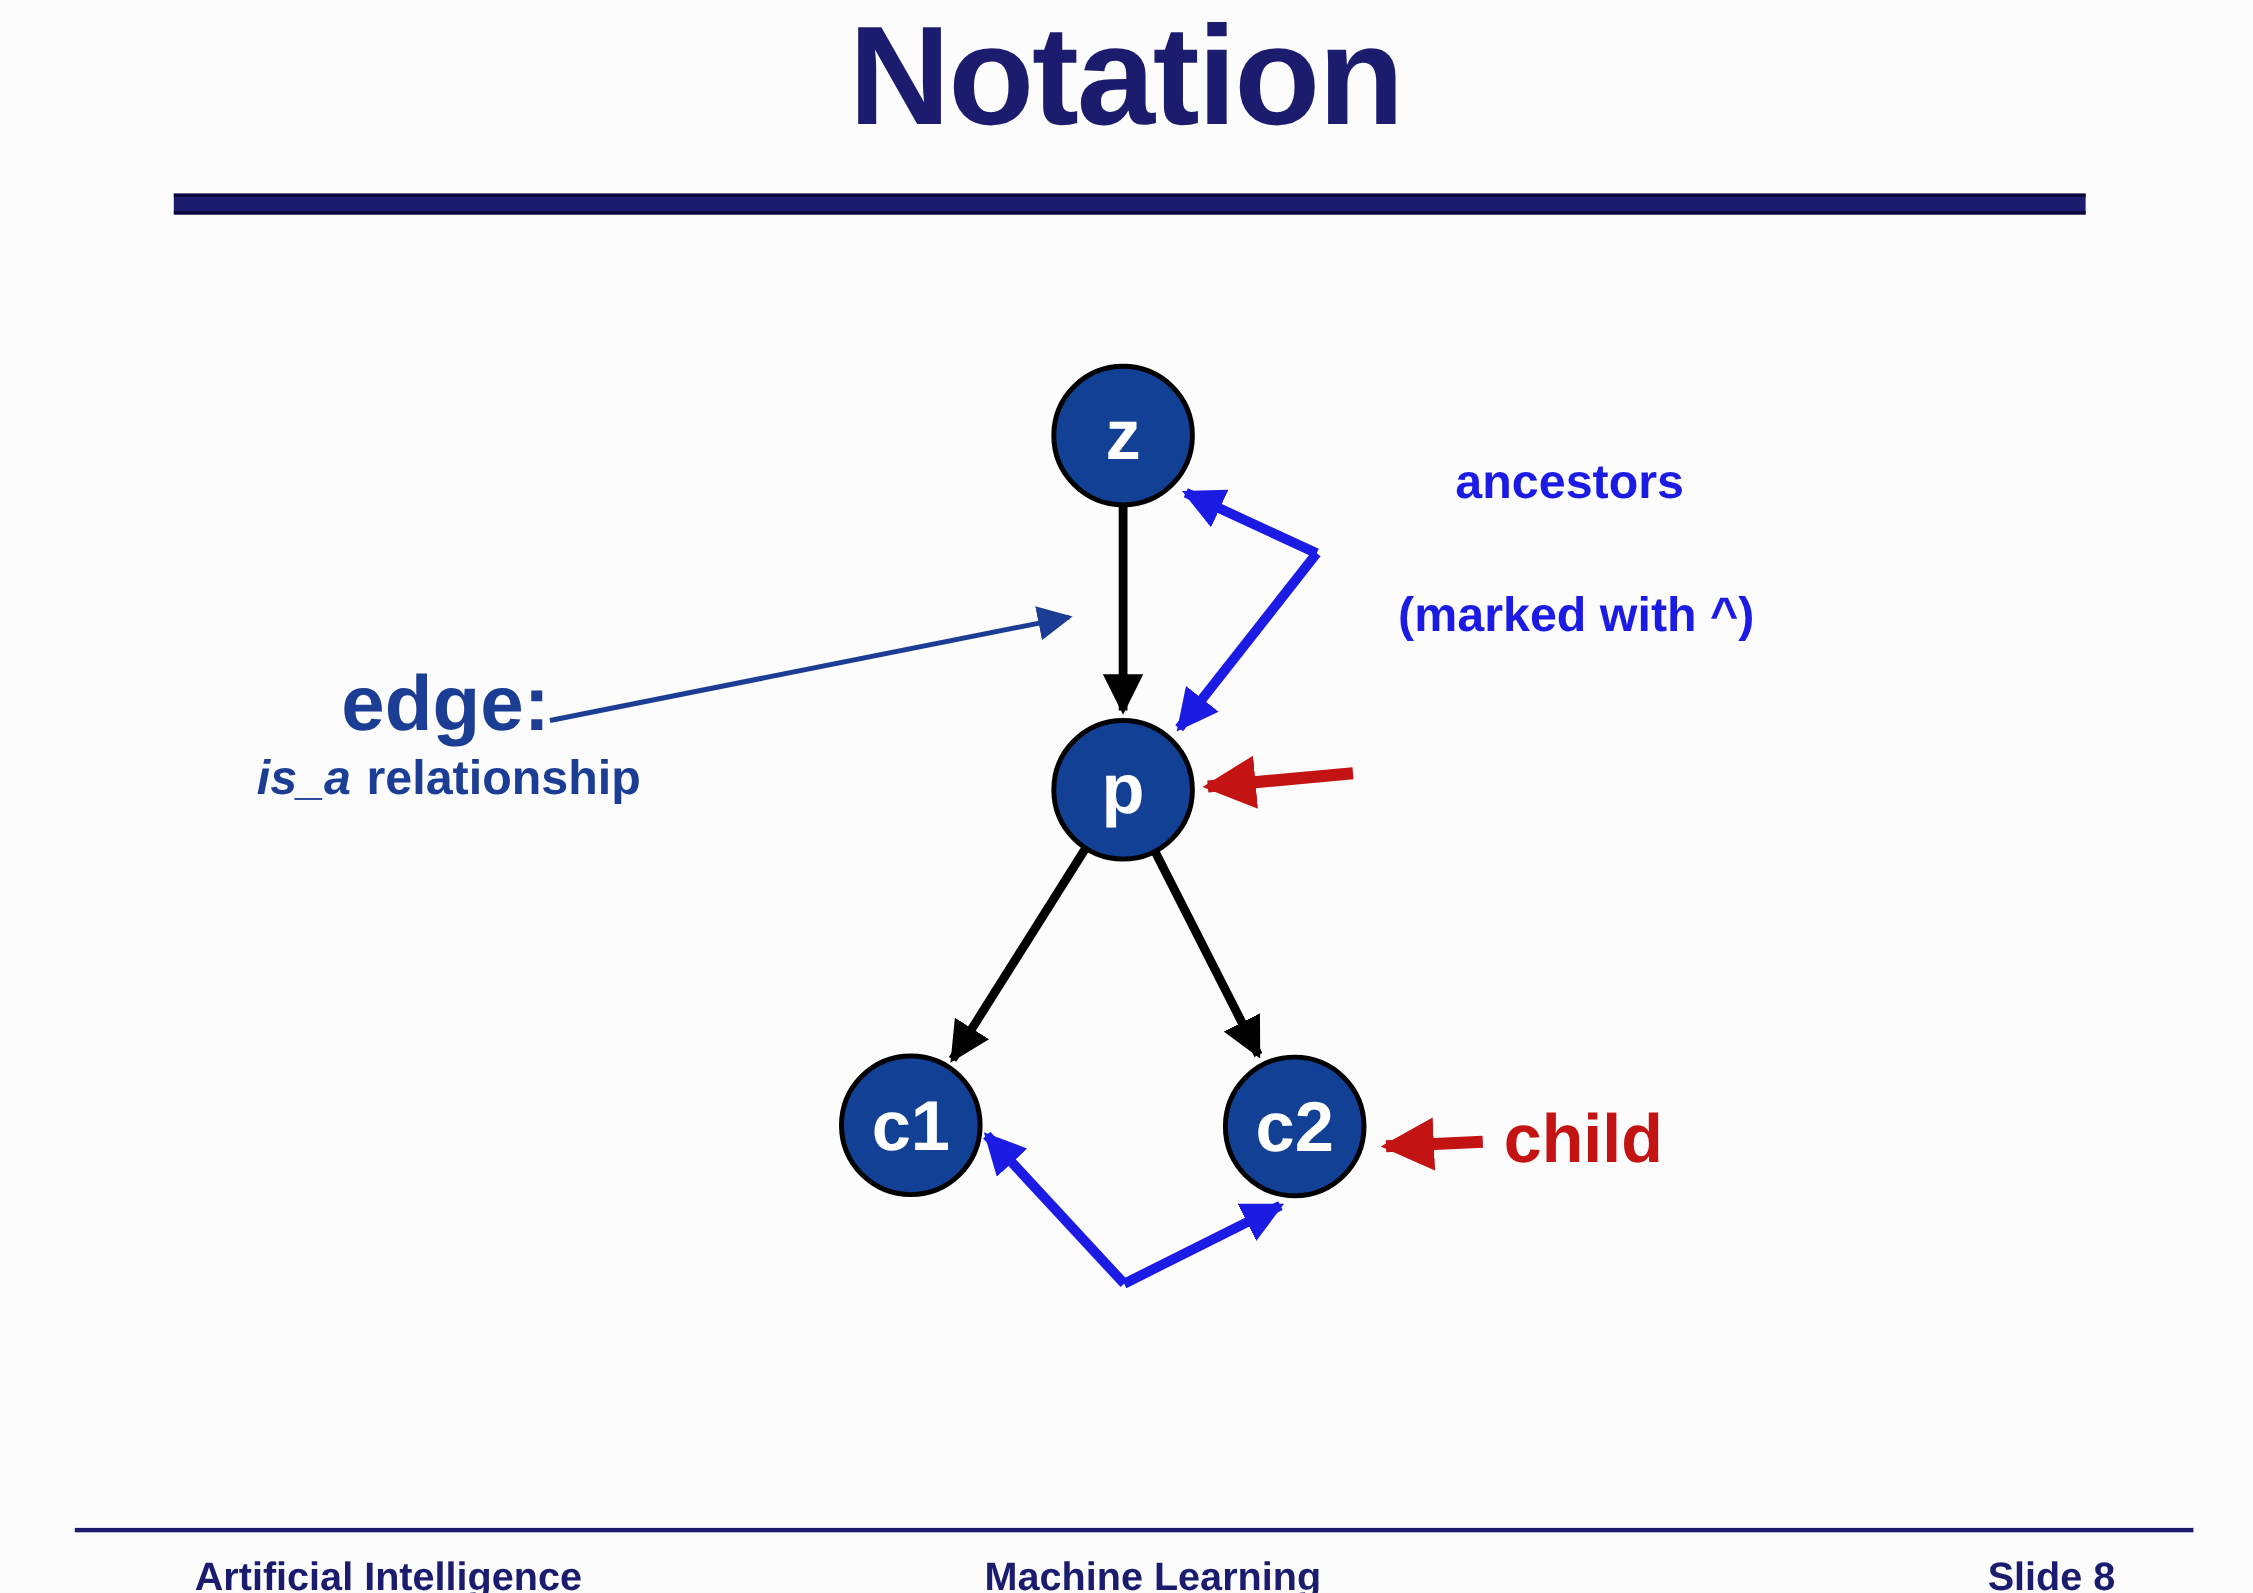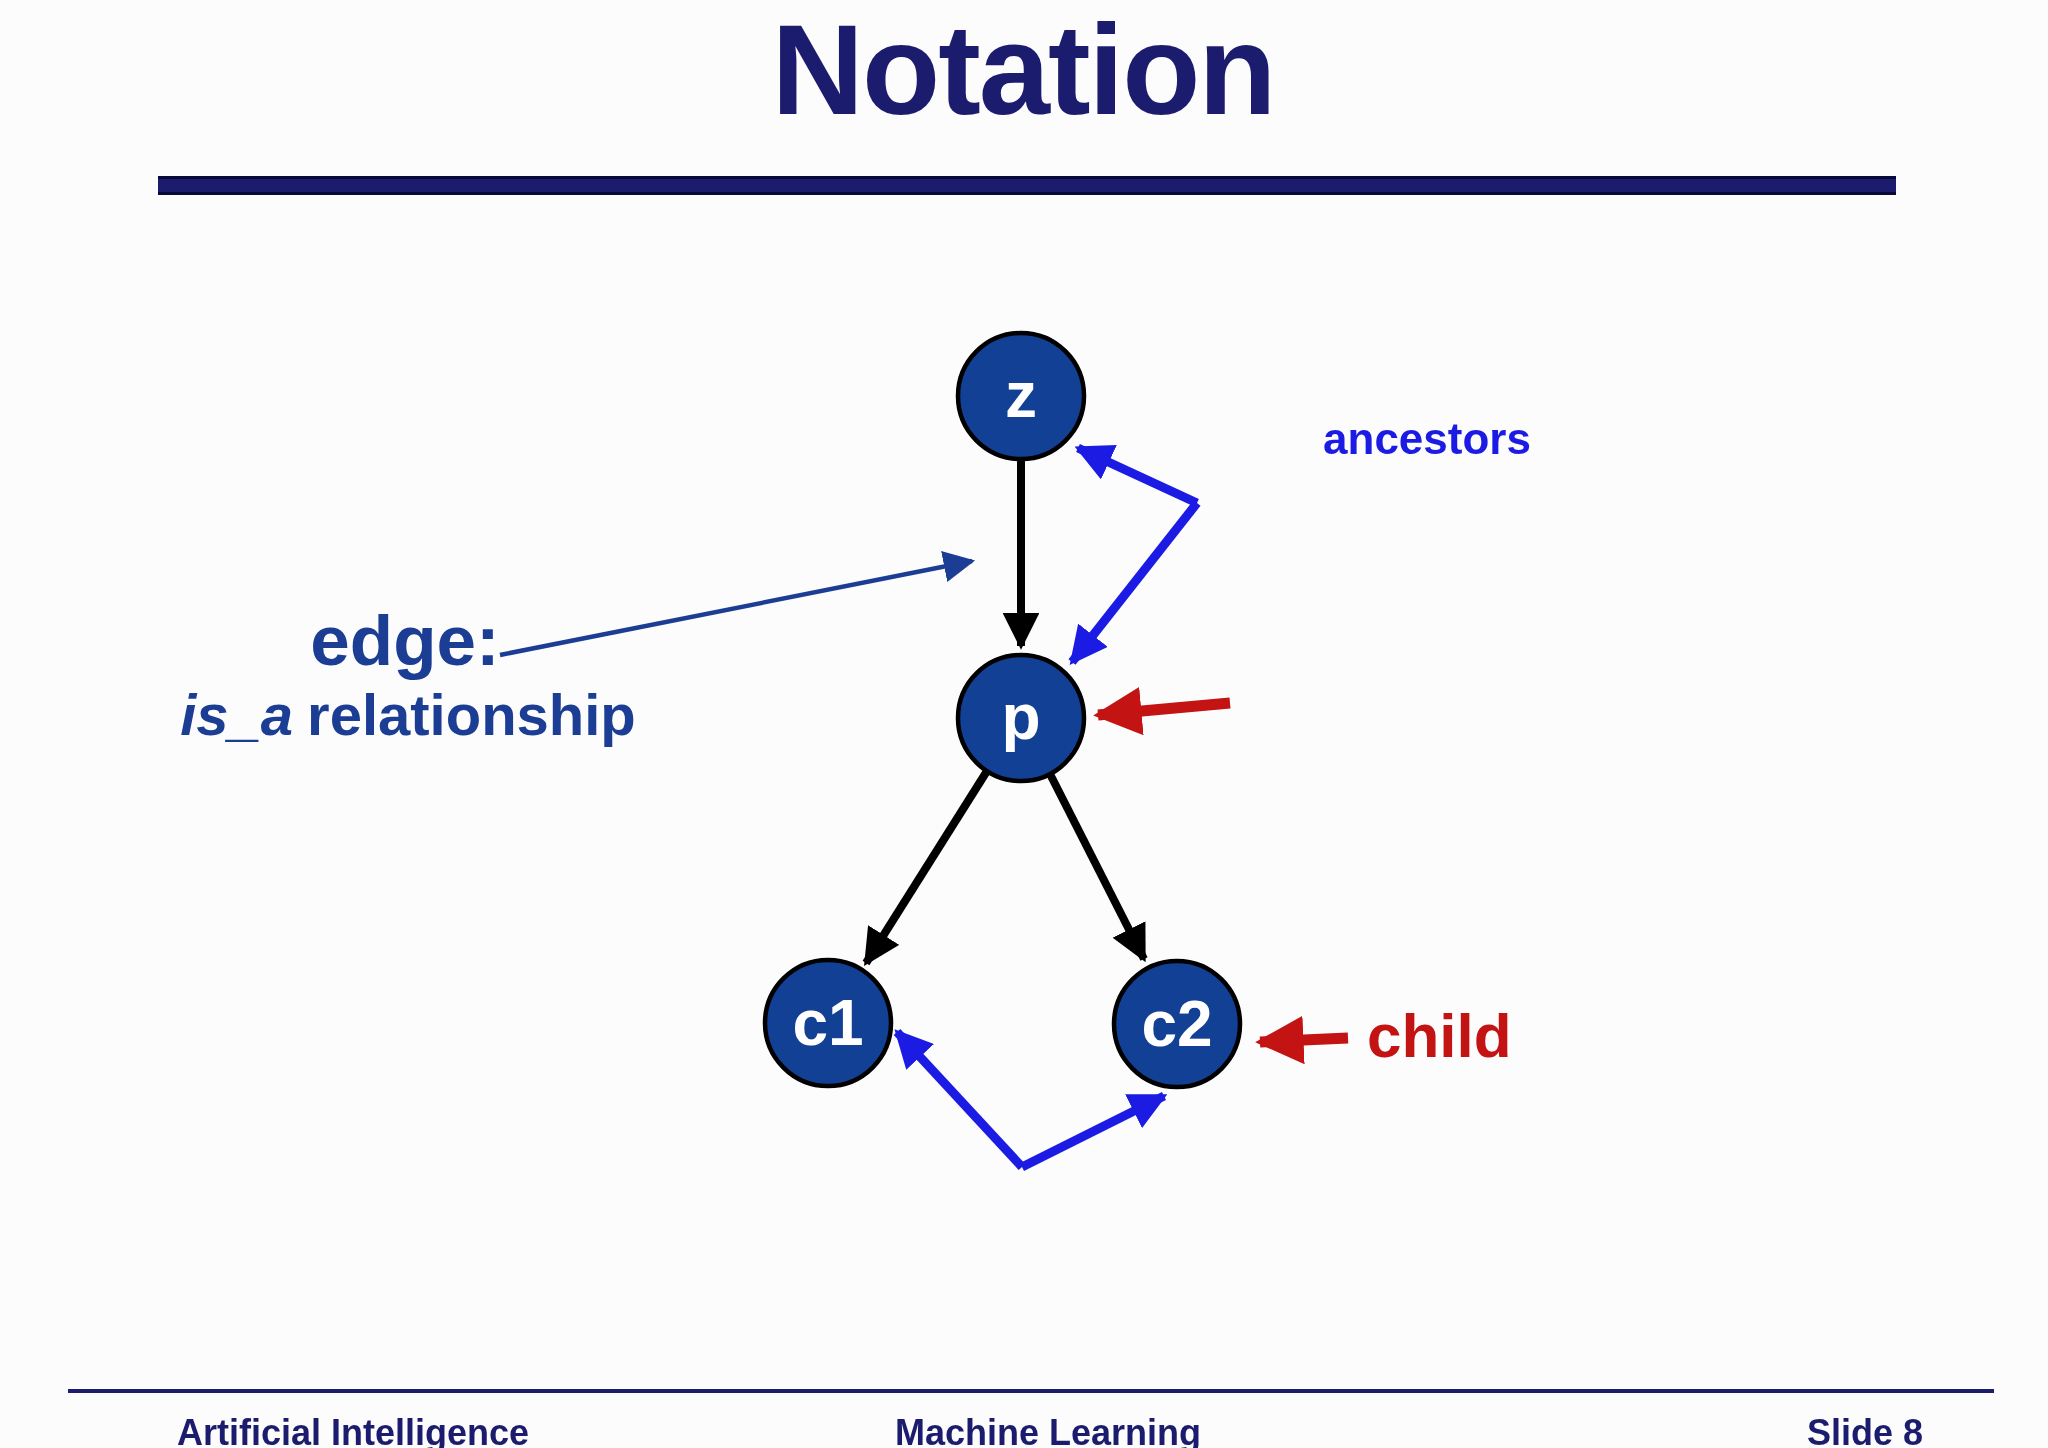--- a/index.html
+++ b/index.html
@@ -38,21 +38,21 @@
   .lbl{font-weight:bold;line-height:1.05;}
   .lbl-blue{color:var(--bright-blue);font-size:44px;}
   .lbl-navy{color:var(--label-blue);font-size:71px;}
   .lbl-red{color:var(--red);font-size:62px;}
   .lbl-ancestors1{left:1427px;top:416px;}
   .lbl-ancestors2{left:1433px;top:537px;}
   .lbl-parent{left:1280px;top:667px;}
   .lbl-child{left:1367px;top:1003px;}
   .lbl-descendants{left:1020px;top:1186px;}
   .lbl-edge1{left:405px;top:604px;}
-  .lbl-edge2{left:408px;top:685px;font-size:58px;}
+  .lbl-edge2{left:408px;top:685px;font-size:44px;}
   .it{font-style:italic;}
   .edge-rest{margin-left:14px;}
   .footer-rule{
     left:68px;top:1389px;width:1926px;height:4px;
     background:var(--navy);
   }
   .footer-text{
     top:1412px;font-size:36px;font-weight:bold;color:var(--navy);
   }
   .footer-left{left:177px;}
@@ -103,20 +103,21 @@
     <circle cx="828" cy="1023" r="63" class="node-circle"></circle>
     <circle cx="1177" cy="1024" r="63" class="node-circle"></circle>
 
     <text x="1021" y="417" class="node-label">z</text>
     <text x="1021" y="739" class="node-label">p</text>
     <text x="828" y="1045" class="node-label">c1</text>
     <text x="1177" y="1046" class="node-label">c2</text>
   </svg>
 
   <div class="abs ctr lbl lbl-blue lbl-ancestors1">ancestors</div>
+  <div class="abs ctr lbl lbl-blue lbl-ancestors2">(marked with ^)</div>
 
   <div class="abs lbl lbl-red lbl-child">child</div>
 
 
   <div class="abs ctr lbl lbl-navy lbl-edge1">edge:</div>
   <div class="abs ctr lbl lbl-navy lbl-edge2">
     <span class="it">is_a</span><span class="edge-rest">relationship</span>
   </div>
 
   <div class="abs footer-rule"></div>

